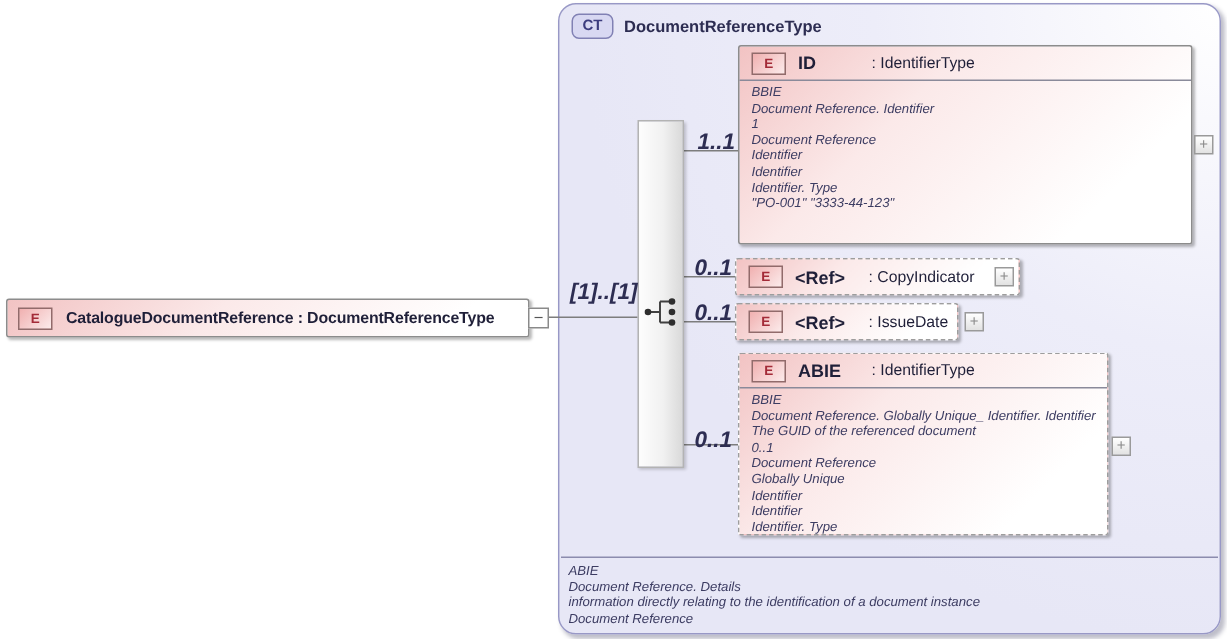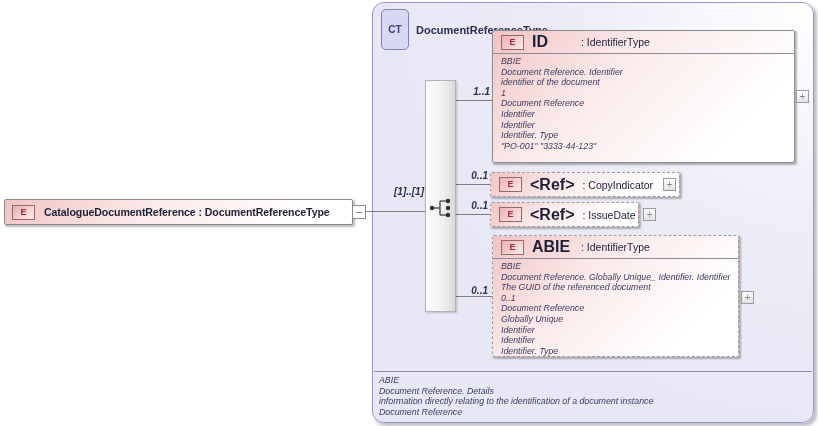--- a/index.html
+++ b/index.html
@@ -11,59 +11,59 @@
     position:absolute;left:372px;top:2px;width:442px;height:421px;
     border:1px solid #9898c6;border-radius:12px;
     background:radial-gradient(circle at 100% 0, #ffffff 0, #ededf9 38%, #e7e7f6 70%);
     box-shadow:2.5px 2.5px 3px rgba(110,110,135,.45);
     z-index:1;box-sizing:border-box;
   }
   .ct-header{position:absolute;left:8px;top:6px;display:flex;align-items:center;gap:7px;}
   .ct-badge{
     display:inline-block;min-width:22px;height:15px;line-height:15px;text-align:center;
     border:1px solid #8181b4;border-radius:5px;background:#d8d8f2;
-    color:#3c3c7e;font-size:10px;font-weight:bold;padding:12px 2px;
+    color:#3c3c7e;font-size:10px;font-weight:bold;padding:0 2px;
   }
   .ct-title{font-size:11px;font-weight:bold;color:#2d2d52;white-space:nowrap;}
 
   
   .seq-bar{
     position:absolute;left:425px;top:80px;width:31px;height:232px;
     border:1px solid #b3b3b3;box-sizing:border-box;
     background:linear-gradient(90deg,#fdfdfd 0%,#f1f1f1 55%,#d9d9d9 100%);
     box-shadow:1px 1px 2px rgba(0,0,0,.2);z-index:2;
   }
   .seq-icon{position:absolute;left:428px;top:197px;z-index:3;}
 
   
   .hline{position:absolute;height:1px;background:#7d7d7d;z-index:2;}
 
   
   .card{
-    position:absolute;font-size:10px;font-style:italic;font-weight:bold;
+    position:absolute;font-size:15px;font-style:italic;font-weight:bold;
     color:#2d2d52;text-align:right;white-space:nowrap;z-index:3;
   }
 
   
   .elem-box{
     position:absolute;box-sizing:border-box;
     background:linear-gradient(135deg,#f2c3c3 0%,#fbe9e9 35%,#ffffff 80%);
     border:1px solid #8c8c8c;border-radius:2px;
     box-shadow:1.5px 1.5px 2px rgba(0,0,0,.28);z-index:3;
   }
   .elem-box.dashed{border:1px dashed #9d9d9d;}
   .elem-header{display:flex;align-items:center;gap:8px;height:22px;padding-left:8px;}
   .elem-header.ruled{border-bottom:1px solid #8a8a9a;}
   .row-box .elem-header{height:100%;}
   .e-badge{
     display:inline-block;width:21px;height:13px;line-height:13px;text-align:center;
     border:1px solid #916b6b;background:linear-gradient(135deg,#f0b0b0,#fcebeb);
     color:#a32b38;font-size:9px;font-weight:bold;flex:0 0 auto;
   }
-  .el-name{font-size:16px;font-weight:bold;color:#1f1f38;min-width:41px;white-space:nowrap;}
+  .el-name{font-size:12px;font-weight:bold;color:#1f1f38;min-width:41px;white-space:nowrap;}
   .el-type{font-size:10.5px;font-weight:normal;color:#1f1f38;white-space:nowrap;}
 
   .annot{padding:2px 6px 0 8px;}
   .annot div{
     font-size:8.8px;font-style:italic;color:#3c3c62;line-height:10.6px;
     white-space:nowrap;overflow:hidden;
   }
 
   
   .root-box{
@@ -143,21 +143,20 @@
 
   <div class="elem-box" style="left:492px;top:30px;width:303px;height:133px;">
     <div class="elem-header ruled">
       <span class="e-badge">E</span>
       <span class="el-name">ID</span>
       <span class="el-type">: IdentifierType</span>
     </div>
     <div class="annot">
       <div>BBIE</div>
       <div>Document Reference. Identifier</div>
-      <div>identifier of the document</div>
       <div>1</div>
       <div>Document Reference</div>
       <div>Identifier</div>
       <div>Identifier</div>
       <div>Identifier. Type</div>
       <div>"PO-001" "3333-44-123"</div>
     </div>
   </div>
   <div class="pm-btn" style="left:796px;top:90px;">+</div>
 

